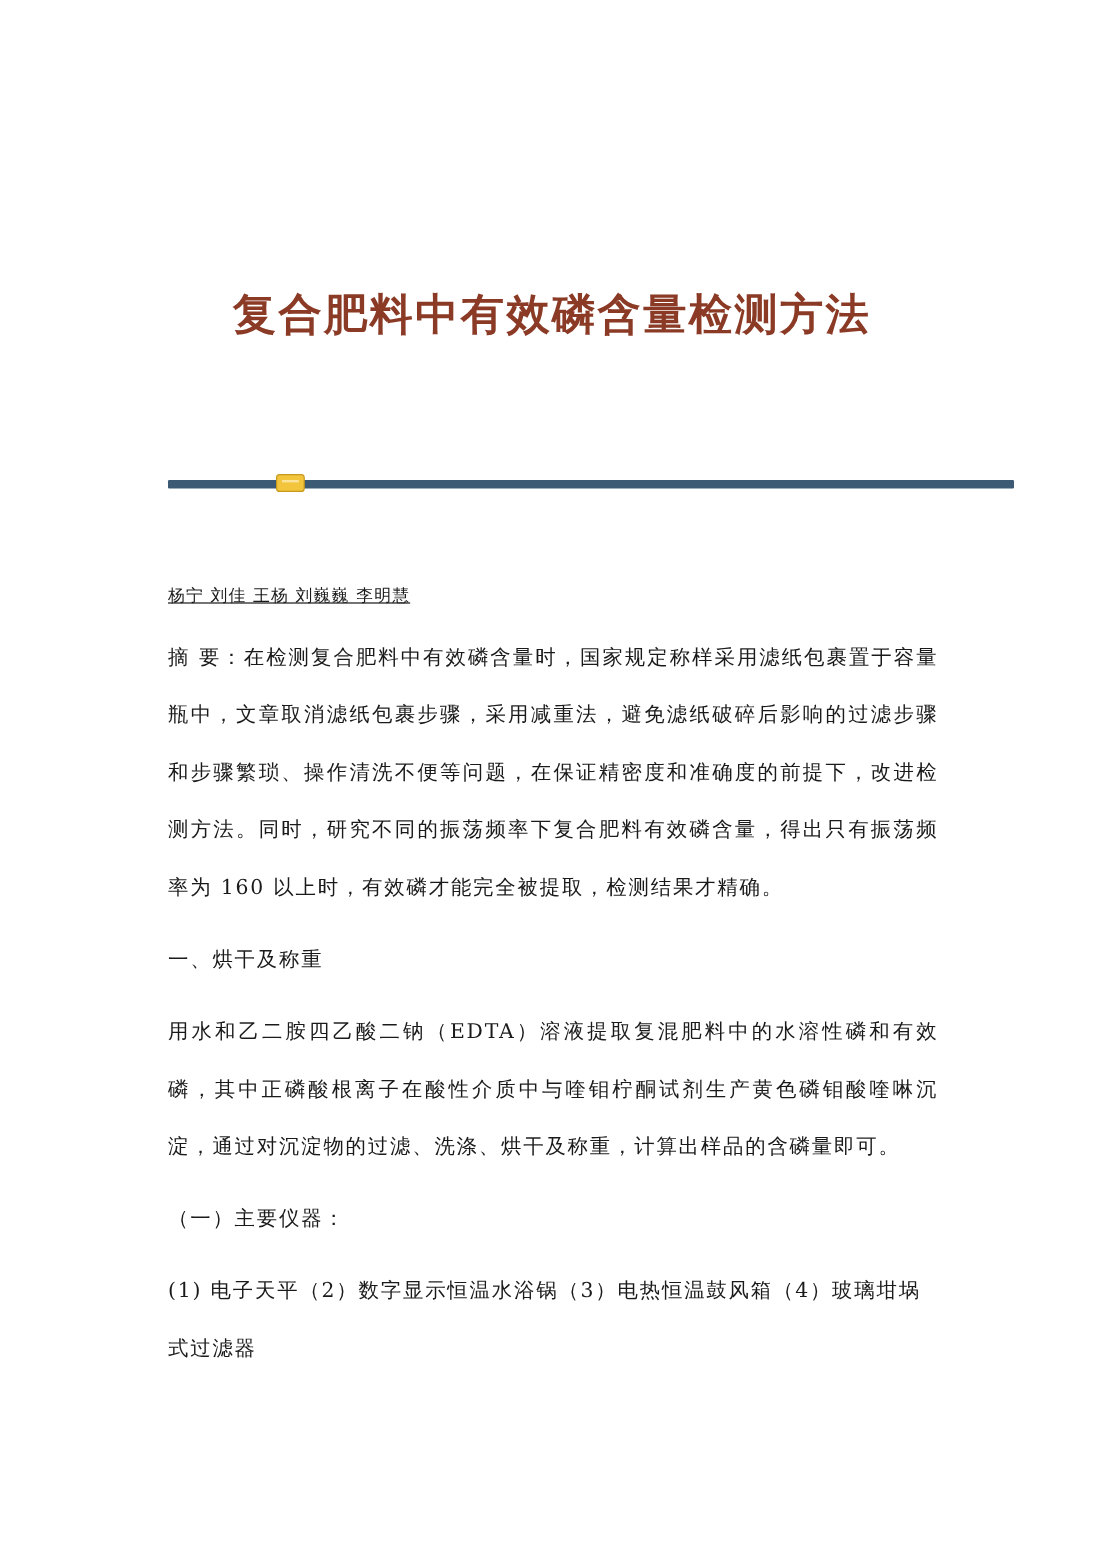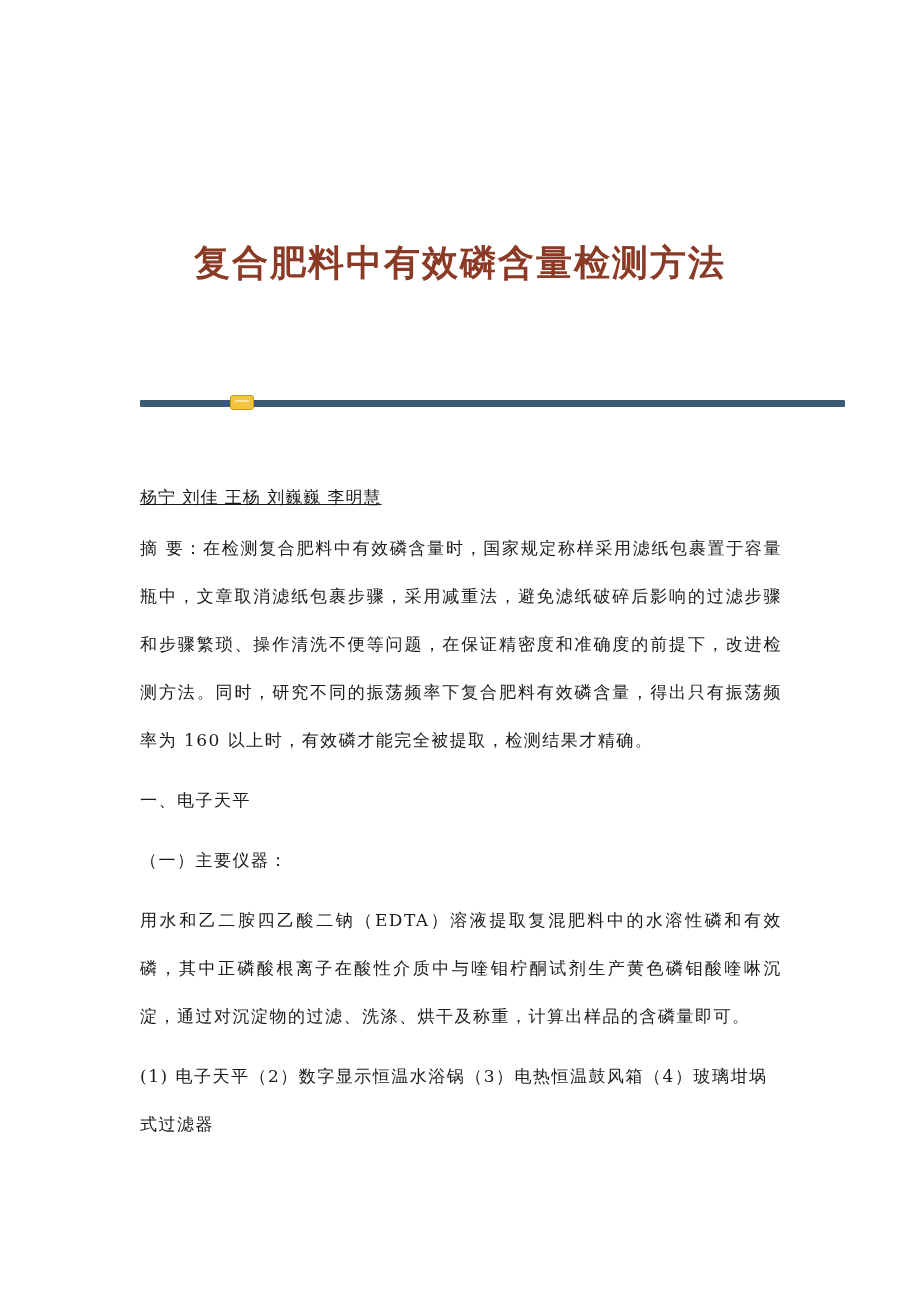--- a/index.html
+++ b/index.html
@@ -59,21 +59,21 @@
     top: 4px;
     width: 14px;
     height: 2px;
     background: #fbe49a;
   }
   .content {
     margin: 0 138px 0 140px;
   }
   .authors {
     margin-top: 74px;
-    font-size: 17px;
+    font-size: 14px;
     line-height: 30px;
     text-decoration: underline;
     letter-spacing: 1px;
   }
   .para {
     margin: 12px 0 0 0;
     font-size: 17px;
     line-height: 48px;
     letter-spacing: 1.5px;
     text-align: justify;
@@ -95,22 +95,22 @@
     <div class="divider-icon"></div>
   </div>
 
   <div class="content">
 
     <div class="authors">杨宁 刘佳 王杨 刘巍巍 李明慧</div>
 
     <p class="para">摘 要：在检测复合肥料中有效磷含量时，国家规定称样采用滤纸包裹置于容量瓶中，文章取消滤纸包裹步骤，采用减重法，避免滤纸破碎后影响的过滤步骤和步骤繁琐、操作清洗不便等问题，在保证精密度和准确度的前提下，改进检测方法。同时，研究不同的振荡频率下复合肥料有效磷含量，得出只有振荡频率为 160 以上时，有效磷才能完全被提取，检测结果才精确。</p>
 
 
-    <p class="para">一、电子天平</p>
+    <p class="para">一、烘干及称重</p>
+
+    <p class="para">用水和乙二胺四乙酸二钠（EDTA）溶液提取复混肥料中的水溶性磷和有效磷，其中正磷酸根离子在酸性介质中与喹钼柠酮试剂生产黄色磷钼酸喹啉沉淀，通过对沉淀物的过滤、洗涤、烘干及称重，计算出样品的含磷量即可。</p>
 
     <p class="para">（一）主要仪器：</p>
-
-    <p class="para">用水和乙二胺四乙酸二钠（EDTA）溶液提取复混肥料中的水溶性磷和有效磷，其中正磷酸根离子在酸性介质中与喹钼柠酮试剂生产黄色磷钼酸喹啉沉淀，通过对沉淀物的过滤、洗涤、烘干及称重，计算出样品的含磷量即可。</p>
 
     <p class="para">(1) 电子天平（2）数字显示恒温水浴锅（3）电热恒温鼓风箱（4）玻璃坩埚式过滤器</p>
 
   </div>
 </div>
 
 </body></html>

